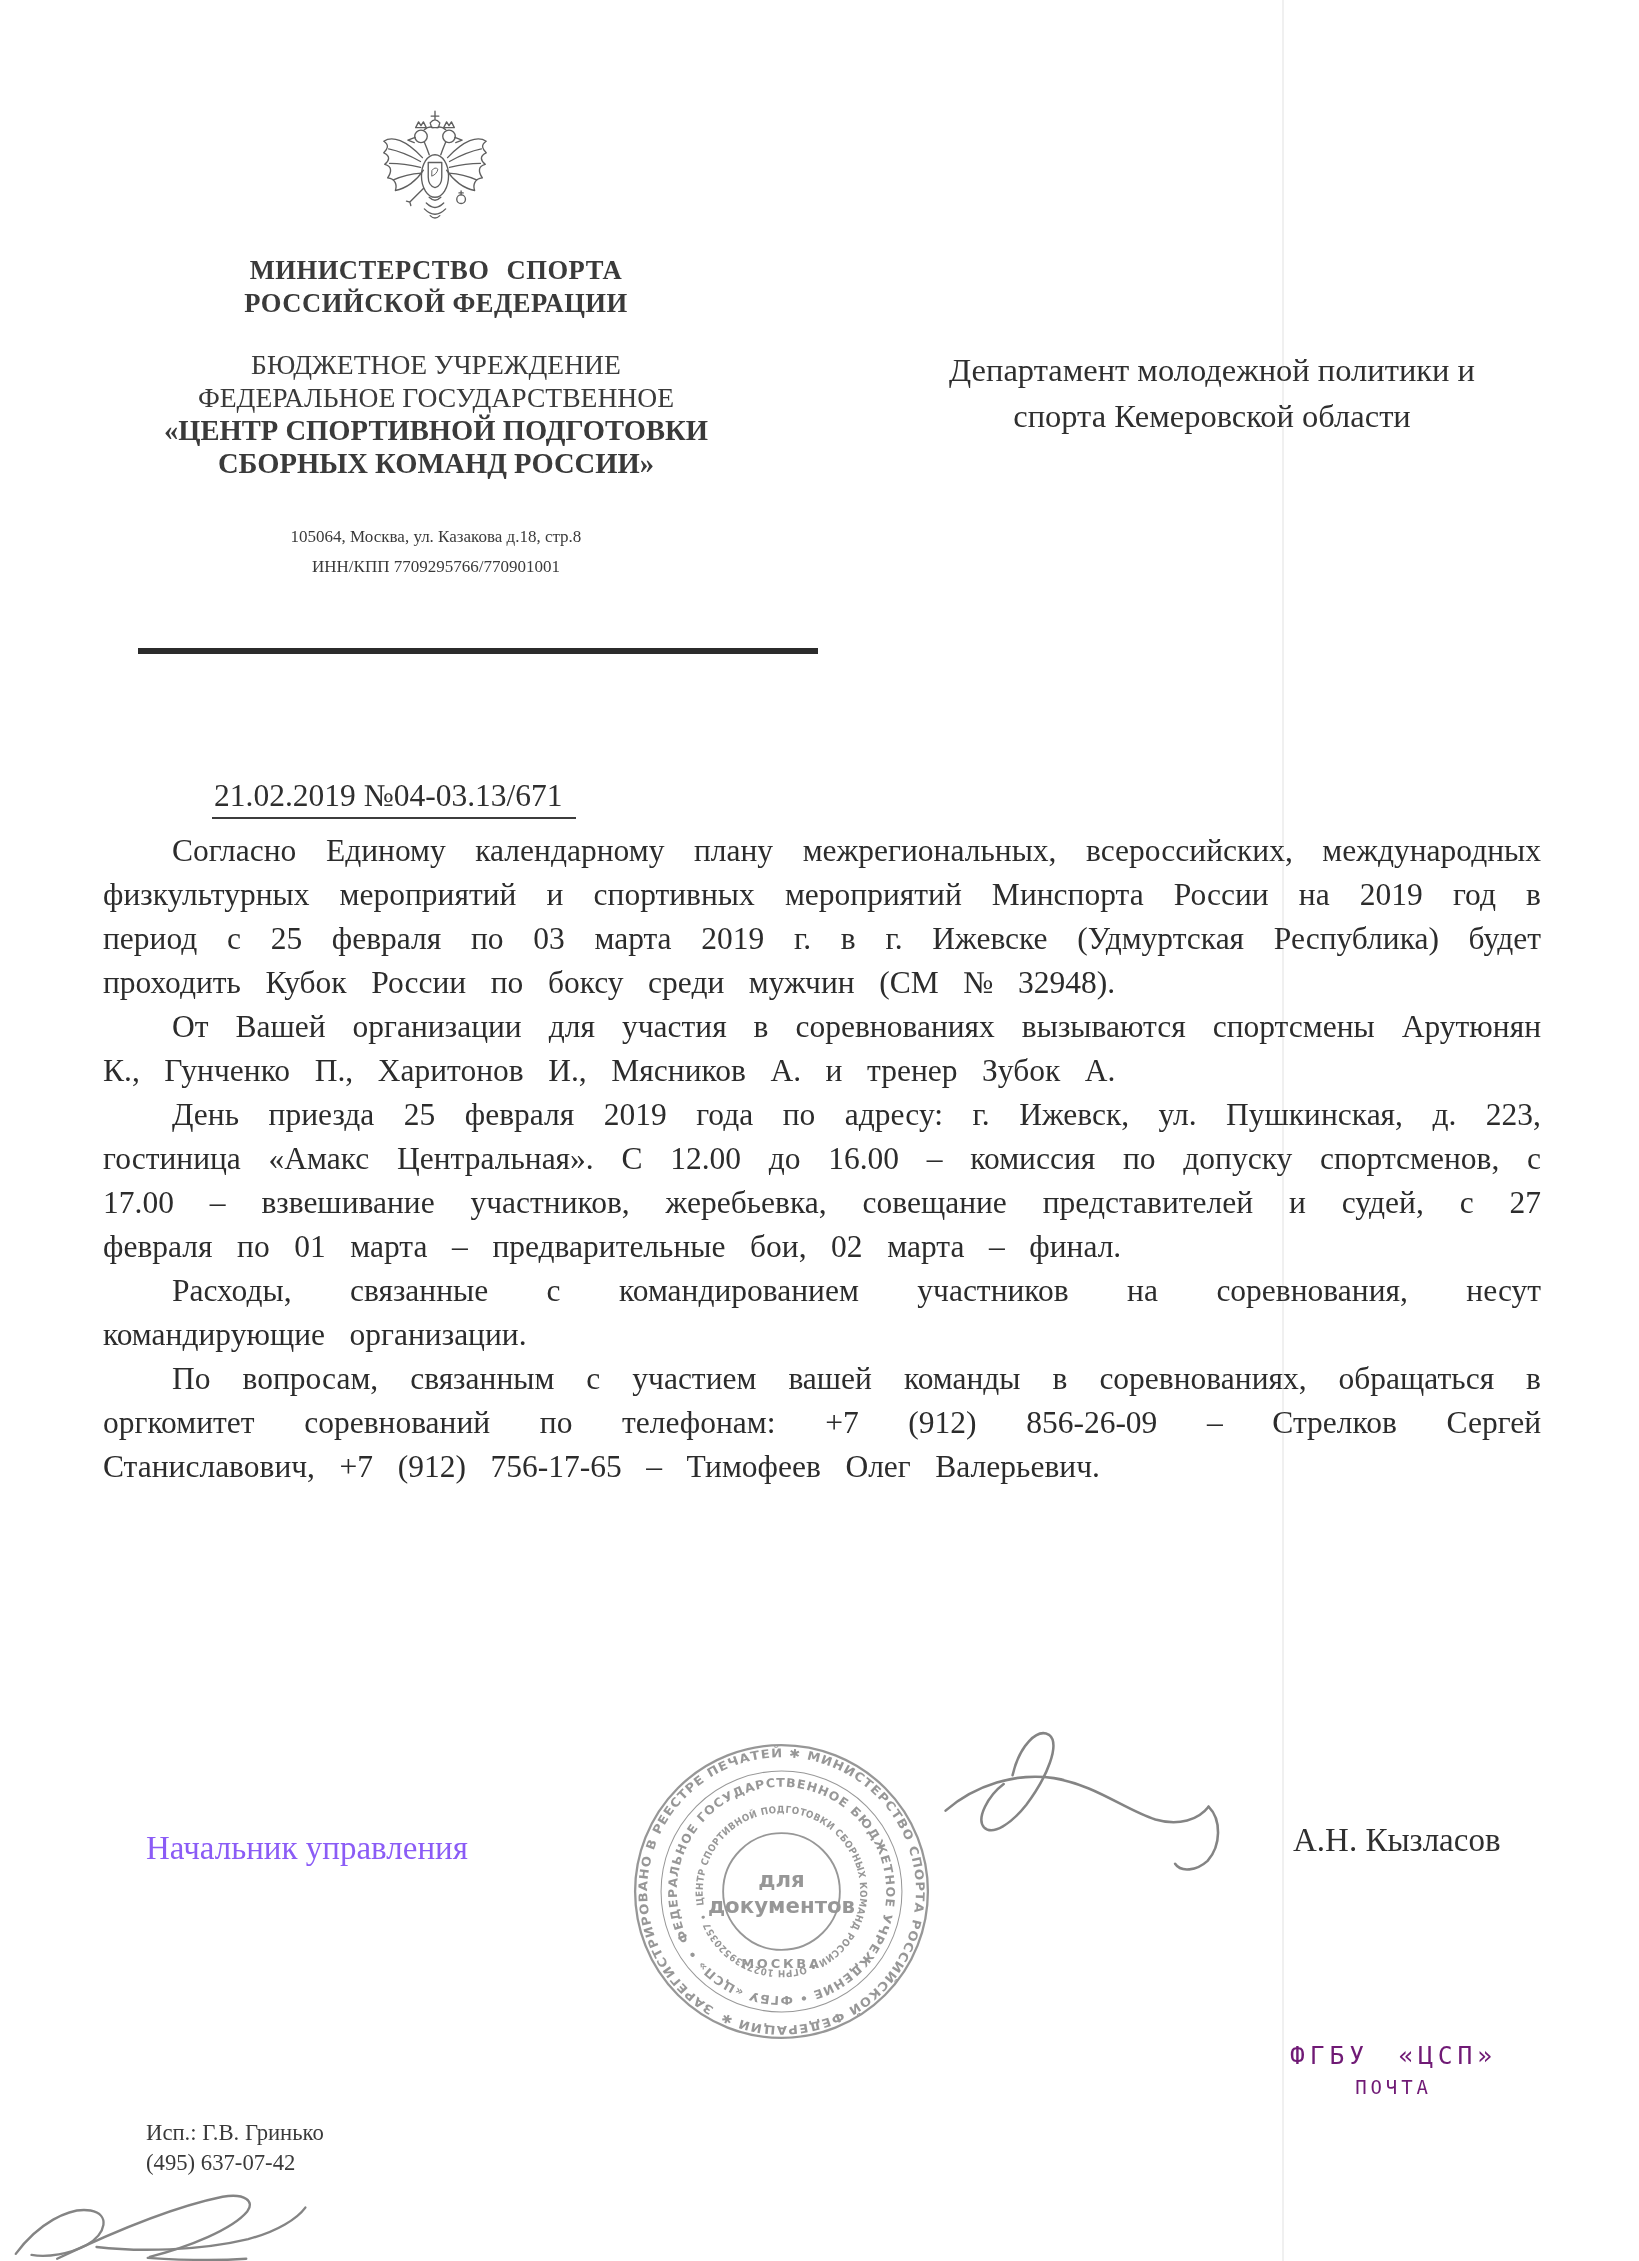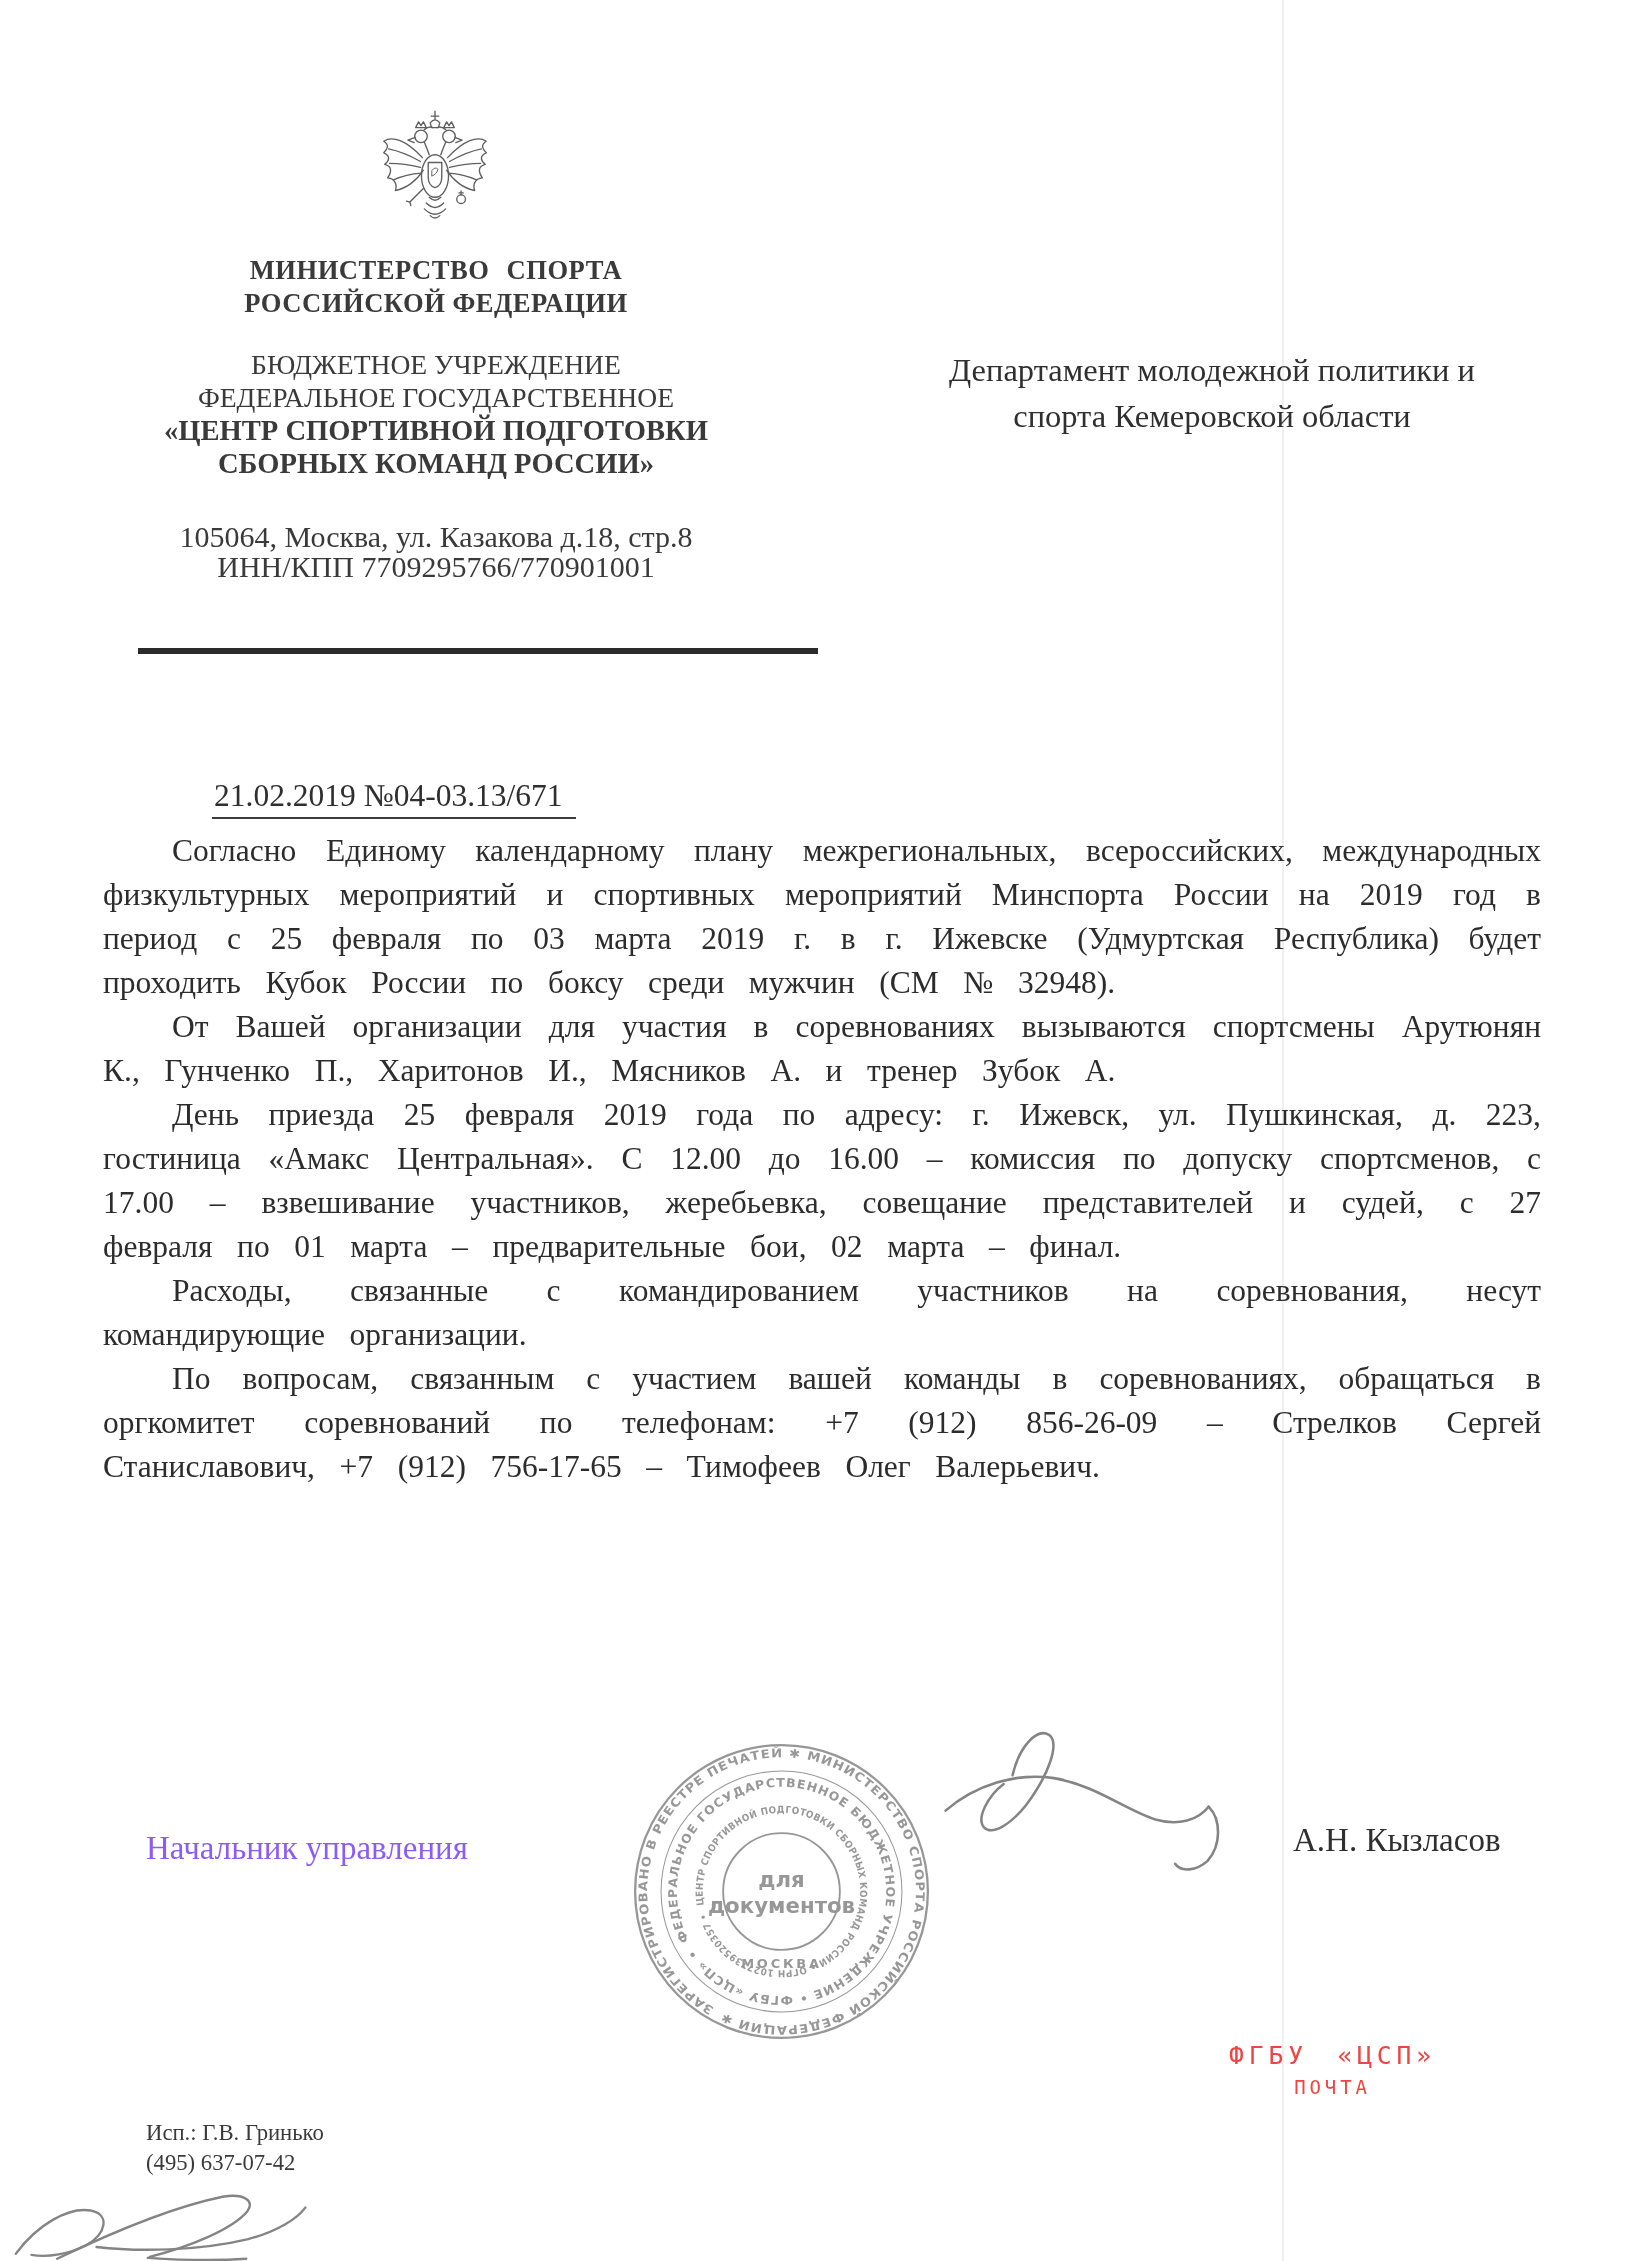--- a/index.html
+++ b/index.html
@@ -15,41 +15,41 @@
   
   .letterhead{position:absolute;left:133px;top:69px;width:606px;text-align:center;}
   .emblem{position:absolute;left:244px;top:27.6px;width:116px;height:158px;}
   .ministry{position:absolute;left:0;top:185px;width:606px;
     font-weight:bold;font-size:26.6px;line-height:33px;letter-spacing:0.5px;color:#3a3a3a;}
   .ministry .l1{word-spacing:9.9px;}
   .orgname{position:absolute;left:0;top:279px;width:606px;
     font-size:27.6px;line-height:33px;color:#3a3a3a;}
   .orgname .b{font-weight:bold;font-size:28.6px;}
   .addr{position:absolute;left:0;top:453px;width:606px;
-    font-size:30px;line-height:29.6px;color:#3a3a3a;text-align:center;}
+    font-size:17px;line-height:29.6px;color:#3a3a3a;text-align:center;}
   .rule{position:absolute;left:138px;top:648px;width:680px;height:5.9px;background:#2b2b2b;}
   
   .recipient{position:absolute;left:867px;top:347px;width:690px;
     text-align:center;font-size:32.5px;line-height:46px;color:#2f2f2f;}
   
   .refline{position:absolute;left:212px;top:778px;
     font-size:31.5px;color:#2f2f2f;
     border-bottom:2px solid #3c3c3c;padding:0 13.8px 3px 2px;}
   
   .body-text{position:absolute;left:103px;top:829px;width:1438px;
     font-size:31.5px;line-height:44px;text-align:justify;color:#2c2c2c;}
   .body-text p{margin:0;text-indent:69px;word-spacing:16.7px;}
   
   .sig-position{position:absolute;left:146px;top:1830px;font-size:33px;color:#8b5cf6;}
   .sig-name{position:absolute;left:1293px;top:1822px;font-size:33px;color:#2f2f2f;}
   
   .stamp{position:absolute;left:624px;top:1734px;width:315px;height:315px;opacity:.92;}
   
-  .postal{position:absolute;left:1219px;top:2041px;width:227px;text-align:center;
-    font-family:"DejaVu Sans Mono", monospace;color:#ef4444;}
+  .postal{position:absolute;left:1280px;top:2041px;width:227px;text-align:center;
+    font-family:"DejaVu Sans Mono", monospace;color:#701a75;}
   .postal .p1{font-size:24.6px;letter-spacing:4.9px;word-spacing:9.9px;}
   .postal .p2{font-size:19px;letter-spacing:3.9px;margin-top:6px;}
   
   .executor{position:absolute;left:146px;top:2118px;font-size:22.7px;line-height:29.6px;color:#3a3a3a;}
   
   .crease{position:absolute;left:1282px;top:0;width:2px;height:2262px;background:rgba(150,150,150,.14);}
   .ink-overlay{position:absolute;left:0;top:0;pointer-events:none;}
 </style>
 </head>
 <body>

